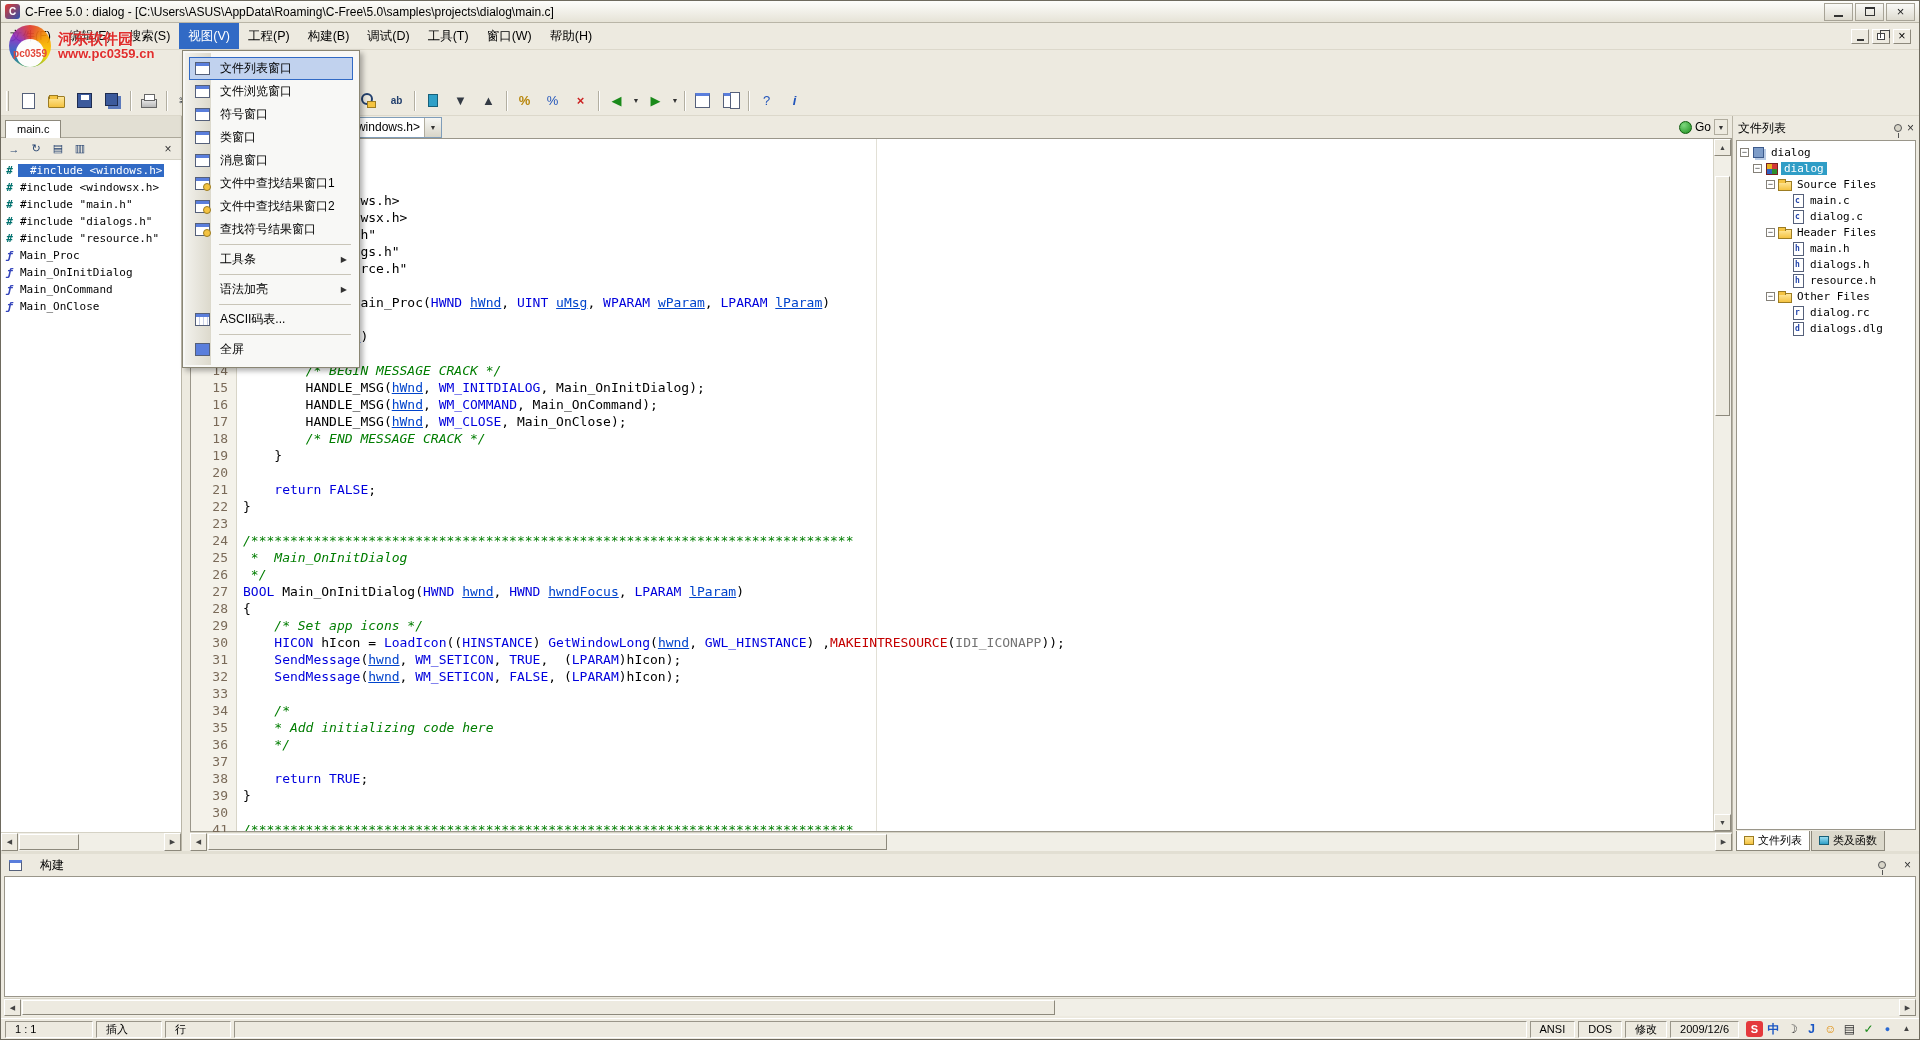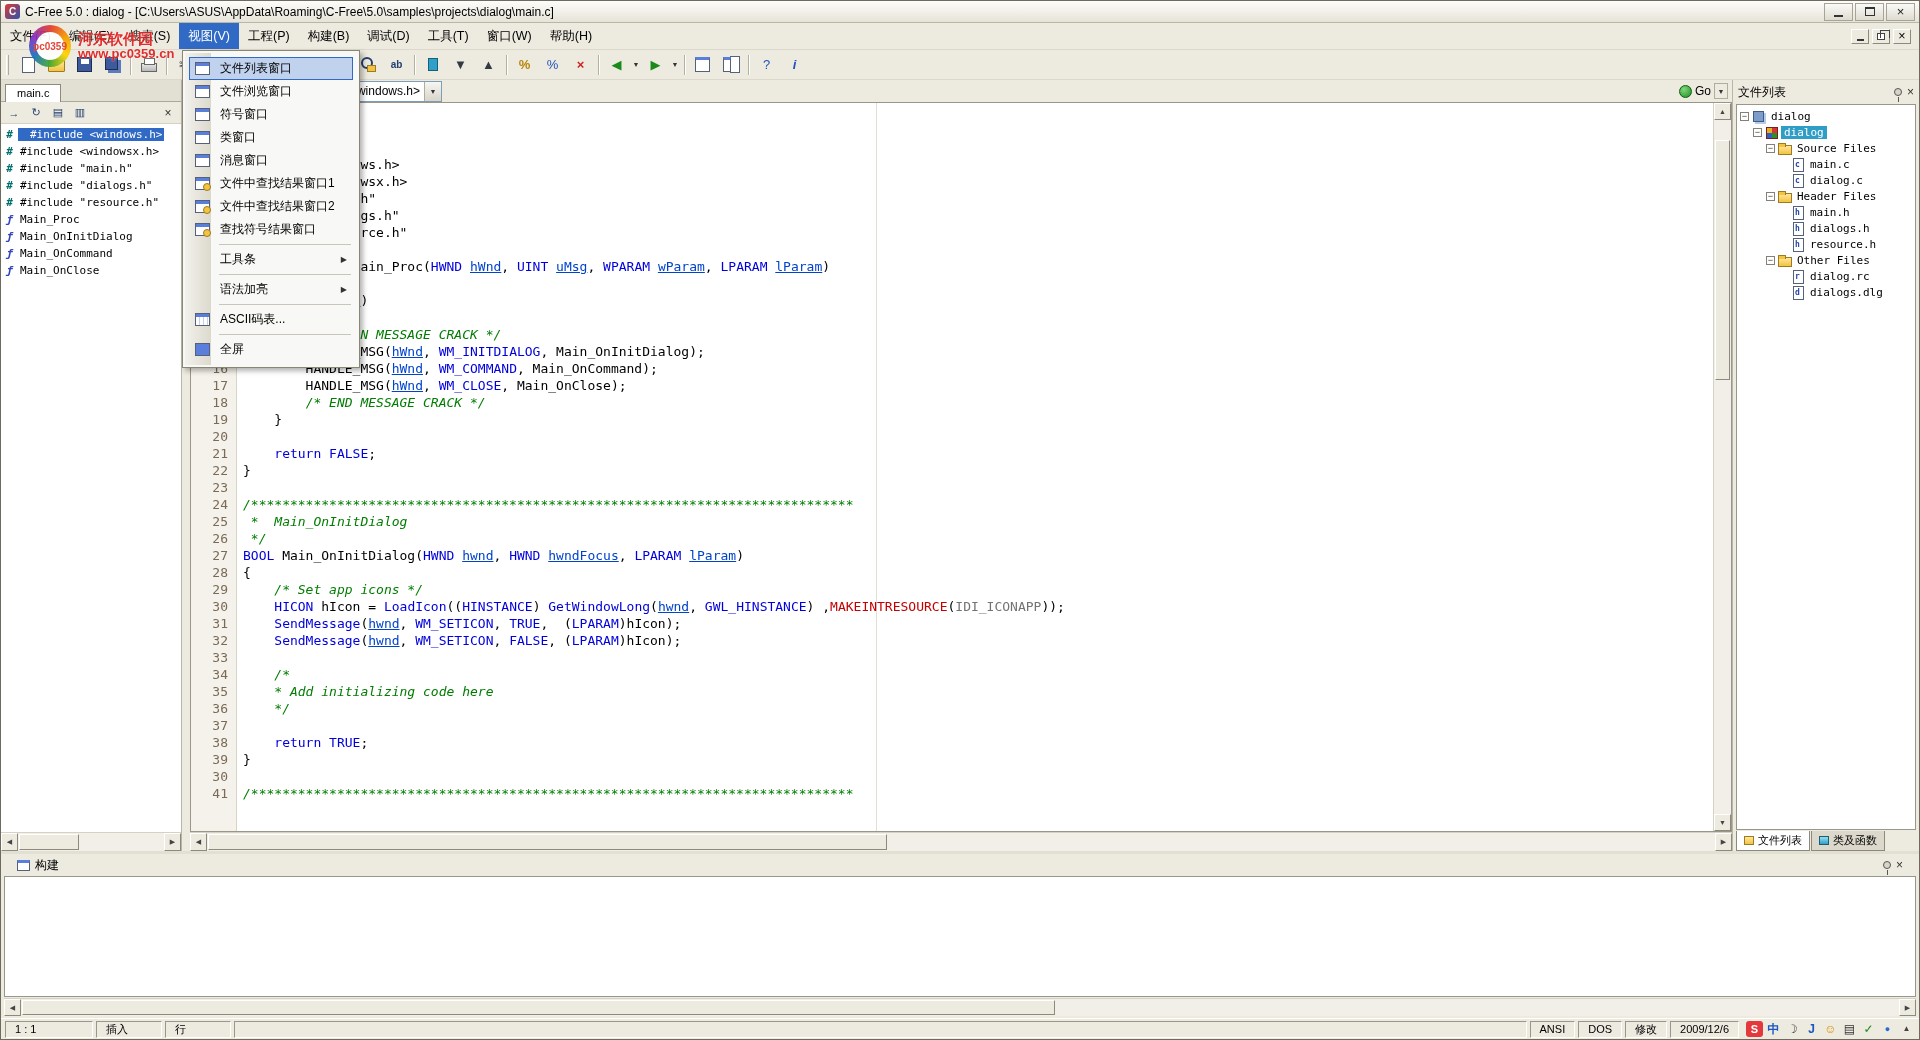--- a/index.html
+++ b/index.html
@@ -30,21 +30,21 @@
   .menu-item { padding:0 9px; display:flex; align-items:center; cursor:default; }
   .menu-item.active { background:#316AC5; color:#fff; }
   .mdi-btns { margin-left:auto; display:flex; align-items:center; gap:3px; padding-right:8px; }
   .mdi-btn { width:18px; height:15px; background:#EDEAE0; border:1px solid; border-color:#fff #8d897c #8d897c #fff;
     display:flex; align-items:center; justify-content:center; }
   .mdi-btn .ic-min { margin-top:7px; width:7px; }
   .box-icon { width:8px; height:7px; border:1px solid #444; position:relative; background:#fff; }
   .box-icon::before { content:""; position:absolute; left:2px; top:-4px; width:8px; height:7px; border:1px solid #444; border-bottom:none; }
 
   
-  .toolbar { background:#EDEAE0; display:flex; align-items:center; padding:2px 4px; gap:1px; border-bottom:1px solid #dcd8cb; }
+  .toolbar { background:#EDEAE0; display:flex; align-items:center; padding:2px 4px; gap:1px; border-bottom:1px solid #dcd8cb;margin-top:36px; }
   #toolbar1 { height:30px; flex:0 0 30px; }
   #toolbar2 { height:29px; flex:0 0 29px; }
   .tb-grip { width:3px; height:20px; border-left:1px solid #fff; border-right:1px solid #aeaa9c; margin:0 5px 0 1px; }
   .tb-btn { width:27px; height:24px; display:flex; align-items:center; justify-content:center; border:1px solid transparent; }
   .tb-sep { width:1px; height:20px; background:#b3af a1; background:#b3afa1; margin:0 3px; box-shadow:1px 0 0 #fff; }
   .tb-dd { width:10px; height:22px; font-size:7px; color:#333; display:flex; align-items:center; justify-content:center; }
   .g-blue { color:#2255bb; } .g-green { color:#1a8a1a; } .g-red { color:#cc2222; font-weight:bold; }
   .g-dark { color:#333a44; } .g-gold { color:#b8860b; font-weight:bold; } .g-ital { font-style:italic; font-weight:bold; }
   .tbi { width:18px; height:16px; position:relative; display:flex; align-items:center; justify-content:center; font-size:13px; line-height:1; }
   .tbi-page::before { content:""; width:11px; height:14px; background:#fff; border:1px solid #55607a; }
@@ -154,21 +154,21 @@
   .tree-lbl { padding:0 3px; }
   .tree-row.selected .tree-lbl { background:#2F9DC6; color:#fff; }
   .rp-tabs { height:21px; flex:0 0 21px; display:flex; align-items:stretch; padding:1px 3px 0; gap:1px; }
   .rp-tab { display:flex; align-items:center; gap:4px; font-size:11px; padding:0 7px; border:1px solid #8d897c; border-top:none; background:#DCD9CC; }
   .rp-tab.active { background:#fff; }
   .rp-tab-ic { width:10px; height:9px; border:1px solid #9c7c22; background:linear-gradient(#ffe79a,#f4c341); }
   .rp-tab-ic.classes { border-color:#186078; background:linear-gradient(#9adcf0,#2fa0c8); }
 
   
   .build-panel { height:167px; flex:0 0 167px; display:flex; flex-direction:column; border-top:3px solid #E2DFD3; background:#EDEAE0; }
-  .build-header { height:22px; flex:0 0 22px; display:flex; align-items:center; gap:5px; font-size:12px; padding:0 16px; }
+  .build-header { height:22px; flex:0 0 22px; display:flex; align-items:center; gap:18px; font-size:12px; padding:0 8px; }
   .build-ic { width:13px; height:11px; background:#fff; border:1px solid #55607a; border-top:3px solid #5a7edc; }
   .build-header .spacer { flex:1; }
   .build-content { flex:1 1 auto; background:#fff; border:1px solid #9a968a; margin:0 3px; }
   .build-hscroll { flex:0 0 18px; margin:1px 3px 2px; }
 
   
   .statusbar { height:21px; flex:0 0 21px; background:#EDEAE0; display:flex; align-items:center; gap:3px; font-size:11px; padding:0 4px; border-top:1px solid #fff; }
   .sb-panel { height:17px; border:1px solid; border-color:#9a968a #fff #fff #9a968a; display:flex; align-items:center; padding:0 9px; white-space:nowrap; }
   .sb-spacer { flex:1 1 auto; height:17px; border:1px solid; border-color:#9a968a #fff #fff #9a968a; }
   .tray { display:flex; align-items:center; gap:2px; padding-left:4px; }
@@ -193,21 +193,21 @@
   .vm-sep { height:1px; background:#c9c5b8; margin:3px 2px 3px 30px; }
   .vmi { width:15px; height:13px; background:#fff; border:1px solid #55607a; position:relative; }
   .vmi::before { content:""; position:absolute; left:0; right:0; top:0; height:3px; background:#5a7edc; }
   .vmi.grid { background:repeating-linear-gradient(90deg,#fff 0 3px,#c8d0e8 3px 4px); }
   .vmi.full { background:#5a7edc; }
   .vmi.dot::after { content:""; position:absolute; right:-2px; bottom:-2px; width:6px; height:6px; border-radius:50%; background:#f4c341; border:1px solid #9c7c22; }
 
   
   .watermark { position:absolute; left:8px; top:24px; z-index:40; display:flex; align-items:center; gap:7px; opacity:.93; pointer-events:none; }
   .wm-logo { width:42px; height:42px; border-radius:50%; background:conic-gradient(#e23b2e,#f59b00,#ffd400,#43a832,#1a6fc4,#8a2fc4,#e23b2e);
-    display:flex; align-items:center; justify-content:center;margin-left:20px; }
+    display:flex; align-items:flex-end; justify-content:center; }
   .wm-logo-inner { width:28px; height:28px; border-radius:50%; background:#fff; color:#e23b2e; font-weight:bold; font-size:10px; display:flex; align-items:center; justify-content:center; }
   .wm-text { color:#e02020; font-weight:bold; line-height:1.15; text-shadow:0 0 2px rgba(255,255,255,.8); }
   .wm-name { font-size:15px; }
   .wm-url { font-size:13px; }
 </style>
 </head>
 <body>
 
 <div id="app">
 

